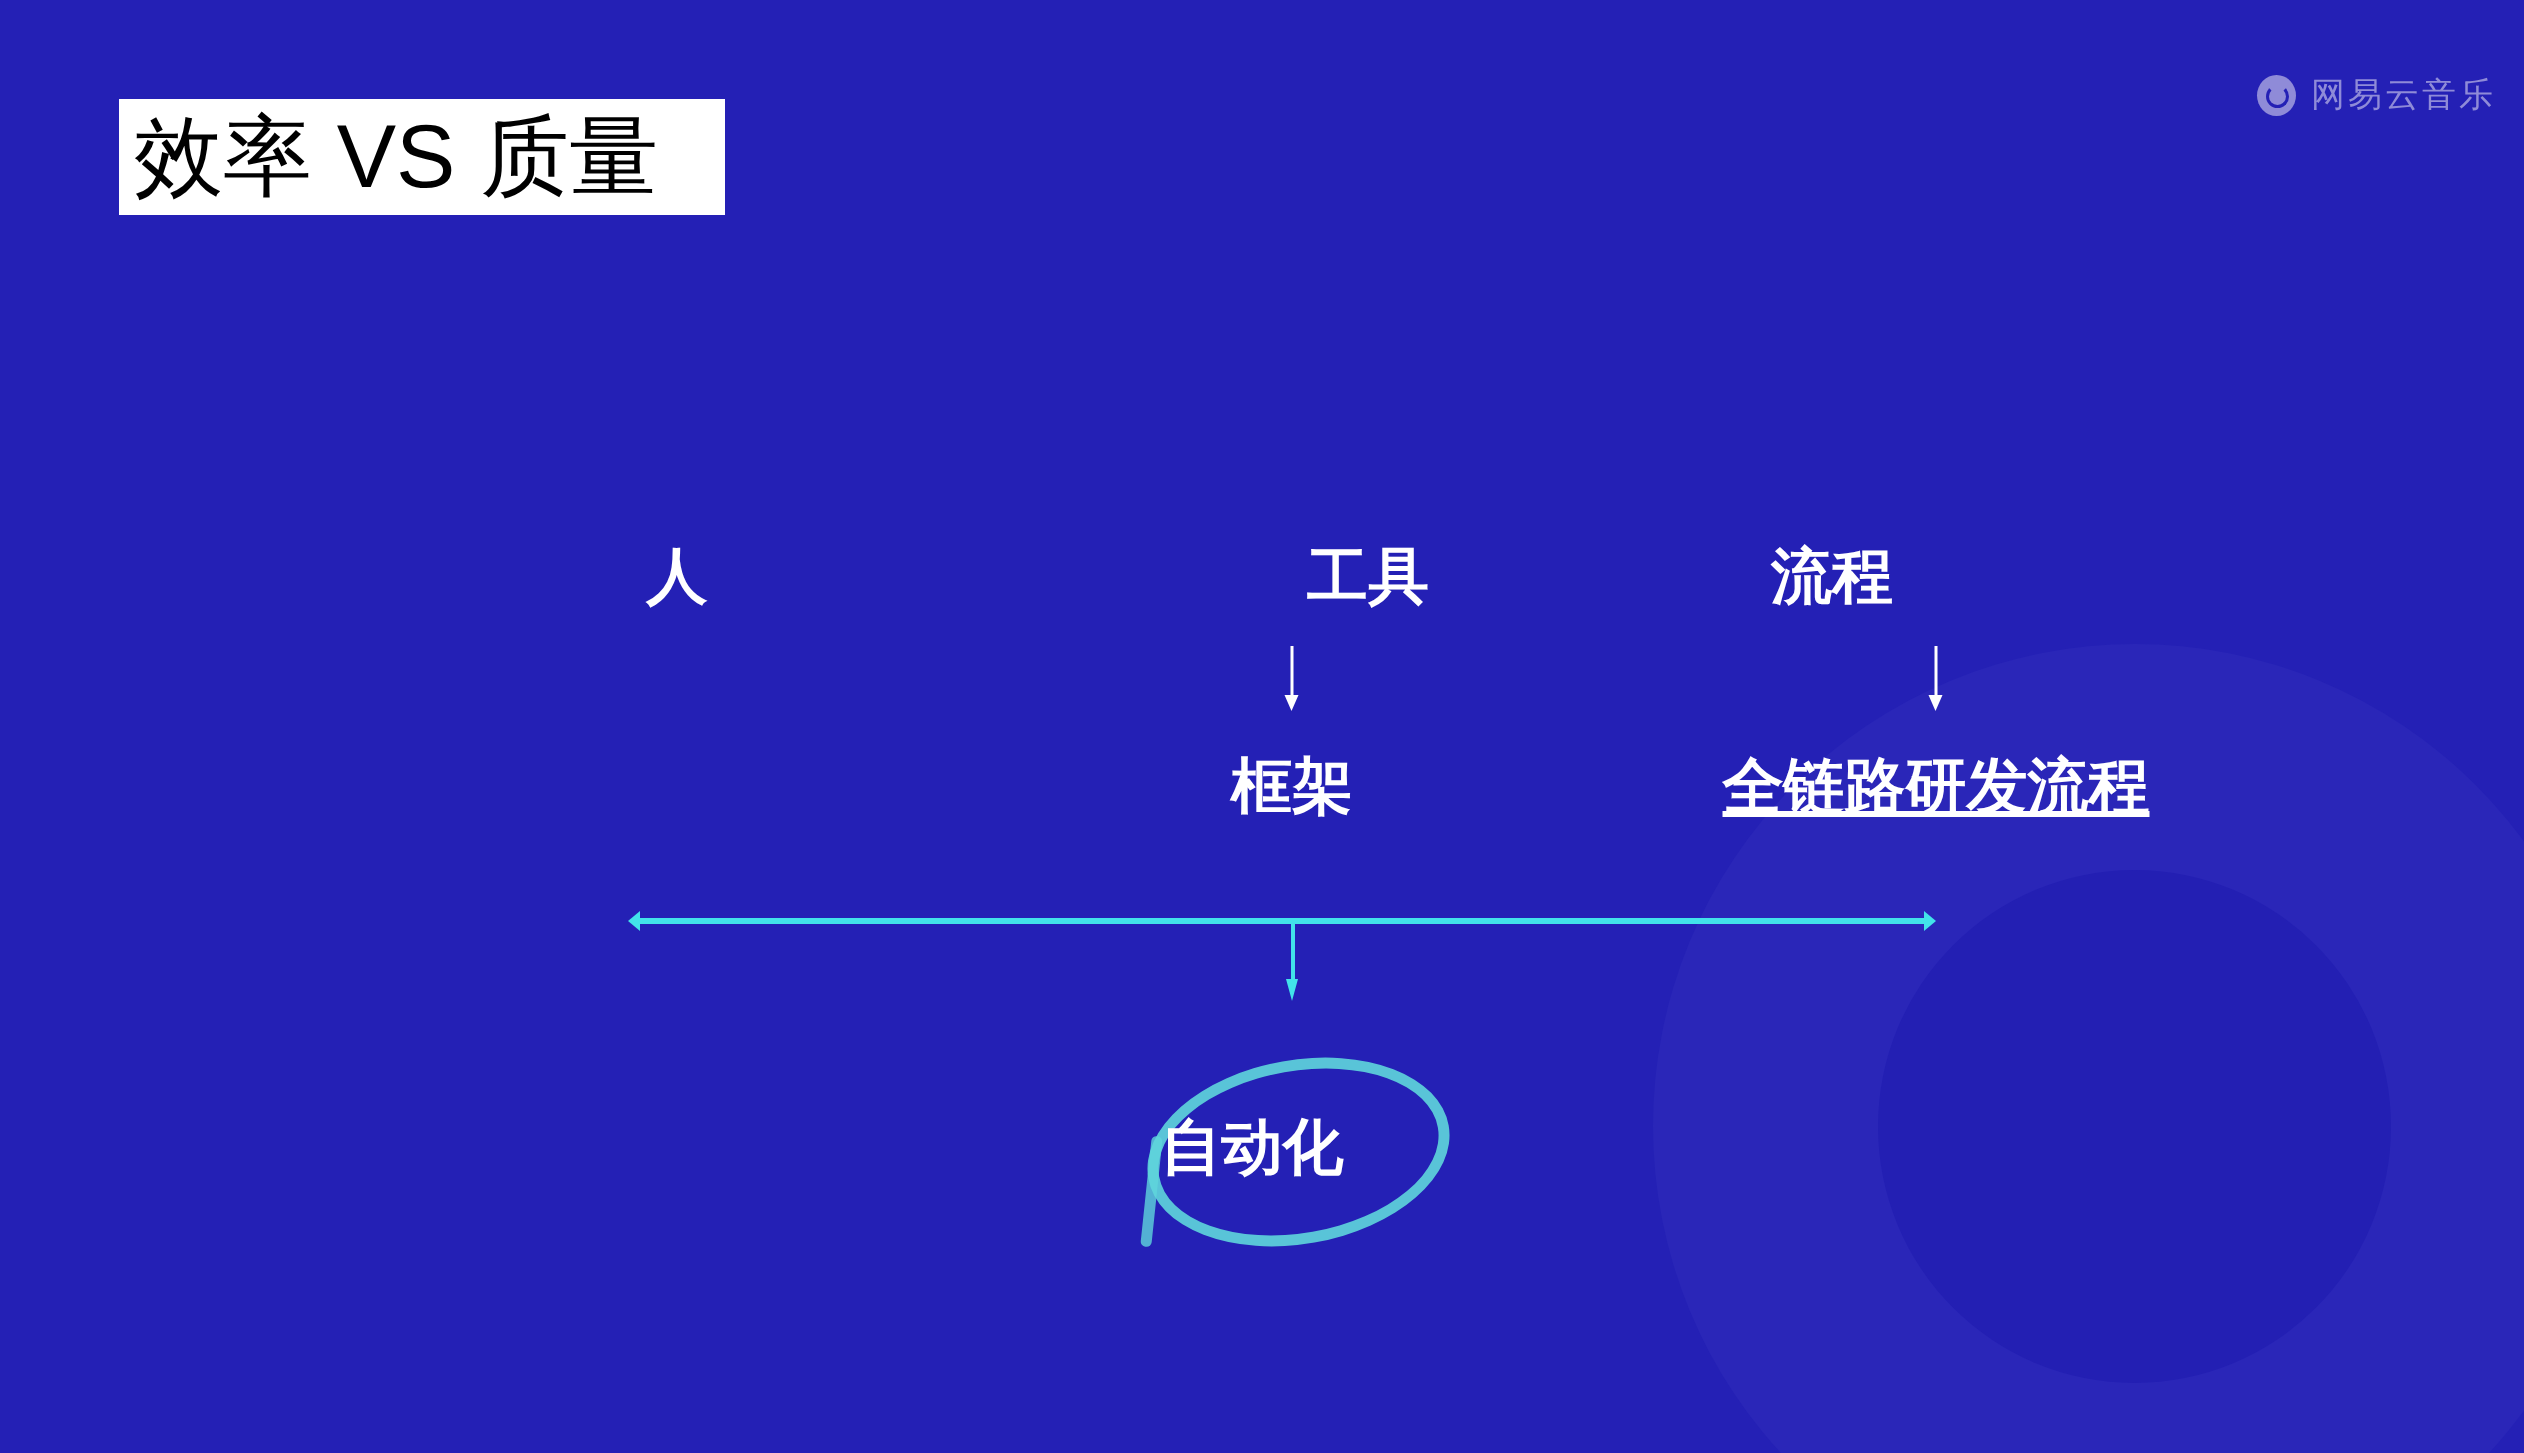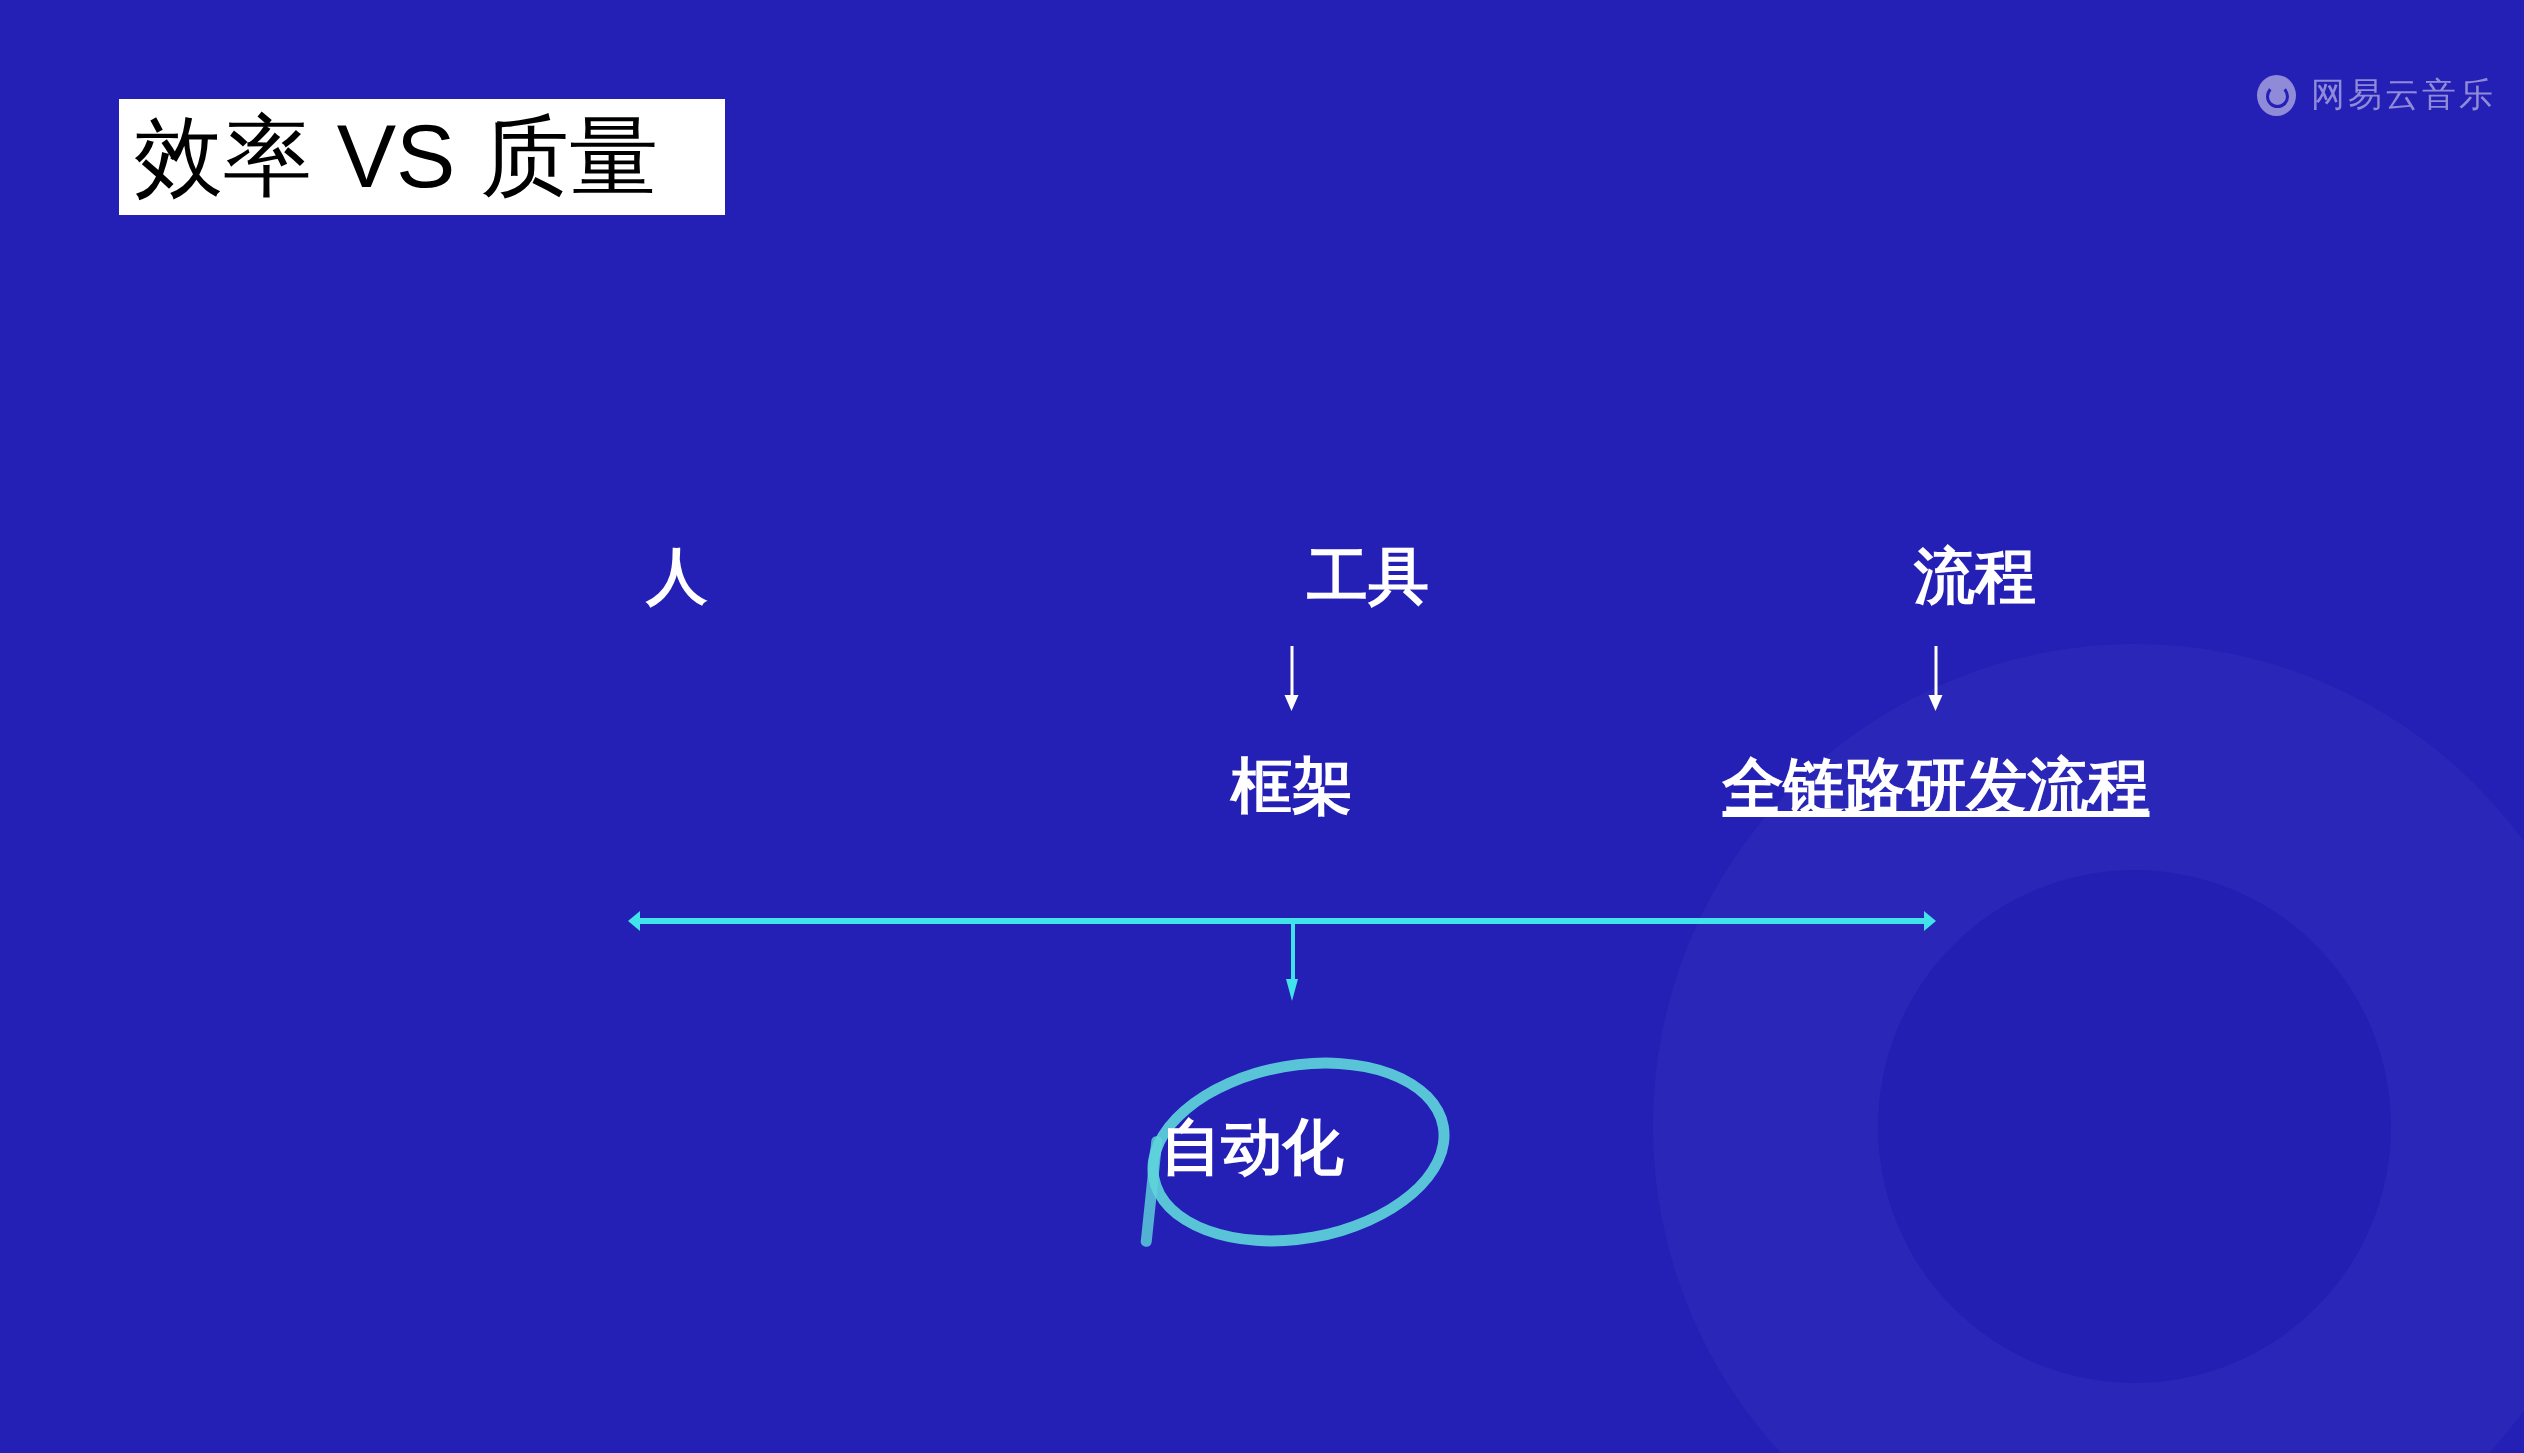--- a/index.html
+++ b/index.html
@@ -34,21 +34,21 @@
   <div class="title-text">效率 VS 质量</div>
 </div>
 
 <div class="logo">
   <div class="logo-icon"></div>
   <span class="logo-text">网易云音乐</span>
 </div>
 
 <div class="label" style="left:677px; top:540px;">人</div>
 <div class="label" style="left:1368px; top:540px;">工具</div>
-<div class="label" style="left:1975px; top:540px;">流程</div>
+<div class="label" style="left:1832px; top:540px;">流程</div>
 
 <div class="varrow" style="left:1292px; top:646px; height:50px;"></div>
 <div class="varrow" style="left:1936px; top:646px; height:50px;"></div>
 
 <div class="label" style="left:1292px; top:750px;">框架</div>
 <div class="label" style="left:1936px; top:750px;text-decoration:underline;">全链路研发流程</div>
 
 <div class="hline"></div>
 <div class="cyan-arrow"></div>
 

